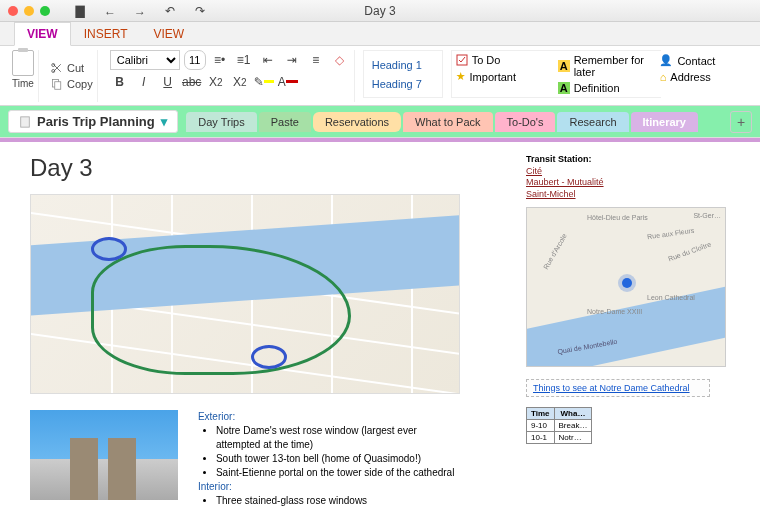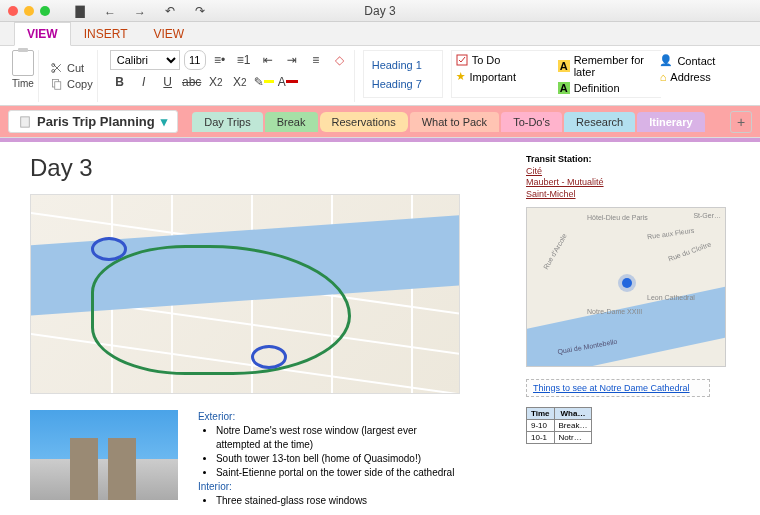--- a/index.html
+++ b/index.html
@@ -24,21 +24,21 @@
 .fontrow { display: flex; align-items: center; gap: 4px; }
 select, input.sz { font-size: 11px; border: 1px solid #ccc; height: 20px; padding: 0 2px; background: #fff; }
 select.font { width: 70px; } input.sz { width: 22px; text-align: center; border-radius: 7px; }
 .tbtn { width: 20px; height: 20px; display: inline-flex; align-items: center; justify-content: center; font-size: 12px; color: #444; cursor: pointer; border-radius: 2px; }
 .bold { font-weight: bold; } .ital { font-style: italic; } .under { text-decoration: underline; }
 .strike { text-decoration: line-through; }
 .colorbar { width: 14px; height: 3px; display: block; margin-top: -2px; }
 .headings { display: flex; flex-direction: column; font-size: 11px; color: #1e5aa8; padding: 4px 8px; border: 1px solid #eee; height: 48px; justify-content: space-around; width: 80px; }
 .tags { display: flex; flex-wrap: wrap; width: 210px; font-size: 11px; padding: 2px; border: 1px solid #eee; height: 48px; align-content: flex-start; }
 .tag { width: 100px; display: flex; align-items: center; gap: 4px; padding: 1px 2px; }
-.notebar { display: flex; align-items: center; padding: 4px 8px; border-bottom: 1px solid #ddd; background: #fca5a5; gap: 8px; }
+.notebar { display: flex; align-items: center; padding: 4px 8px; border-bottom: 1px solid #ddd; background: #86efac; gap: 8px; }
 .nbook { display: flex; align-items: center; gap: 6px; padding: 3px 10px; background: #fff; border: 1px solid #ddd; border-radius: 3px; font-size: 13px; font-weight: 600; color: #333; }
 .nbook .chev { color: #2aa; }
 .sections { display: flex; flex: 1; gap: 0; }
 .sectab { padding: 4px 12px; font-size: 11px; border-top-left-radius: 4px; border-top-right-radius: 4px; margin-right: 2px; cursor: pointer; color: #333; }
 .addtab { width: 22px; height: 22px; border: 1px solid #ccc; display: flex; align-items: center; justify-content: center; font-size: 14px; color: #666; margin-left: 4px; cursor: pointer; border-radius: 3px; }
 .purplebar { height: 4px; background: #d19bd8; }
 .page { padding: 12px 30px; background: #fff; display: flex; gap: 30px; }
 .colL { width: 430px; }
 .colR { width: 220px; font-size: 9px; padding-left: 36px; }
 .ptitle { font-size: 24px; color: #333; font-family: "Segoe UI Light", sans-serif; margin-bottom: 12px; font-weight: 300; }
@@ -174,22 +174,22 @@
 
 <div class="notebar">
   <div class="nbook">
     <svg class="ico" viewBox="0 0 14 14">
         <rect x="2" y="1" width="10" height="12" fill="#eee" stroke="#aaa"></rect>
       </svg>
     <span>Paris Trip Planning</span>
     <span class="chev">▾</span>
   </div>
   <div class="sections" id="sections">
-      <div class="sectab" style="background: rgb(191, 231, 214); margin-left: 6px;">Day Trips</div>
-      <div class="sectab" style="background: rgb(166, 224, 166);">Break</div>
+      <div class="sectab" style="background: rgb(191, 231, 214);">Day Trips</div>
+      <div class="sectab" style="background: rgb(166, 224, 166);">Paste</div>
       <div class="sectab" style="background: rgb(255, 224, 166); border-radius: 6px;">Reservations</div>
       <div class="sectab" style="background: rgb(255, 196, 179);">What to Pack</div>
       <div class="sectab" style="background: rgb(255, 179, 204);">To-Do's</div>
       <div class="sectab" style="background: rgb(179, 224, 239);">Research</div>
       <div class="sectab" style="background: rgb(217, 179, 230); font-weight: 600; color: rgb(255, 255, 255);">Itinerary</div>
     </div>
   <div class="addtab">+</div>
 </div>
 <div class="purplebar"></div>
 

